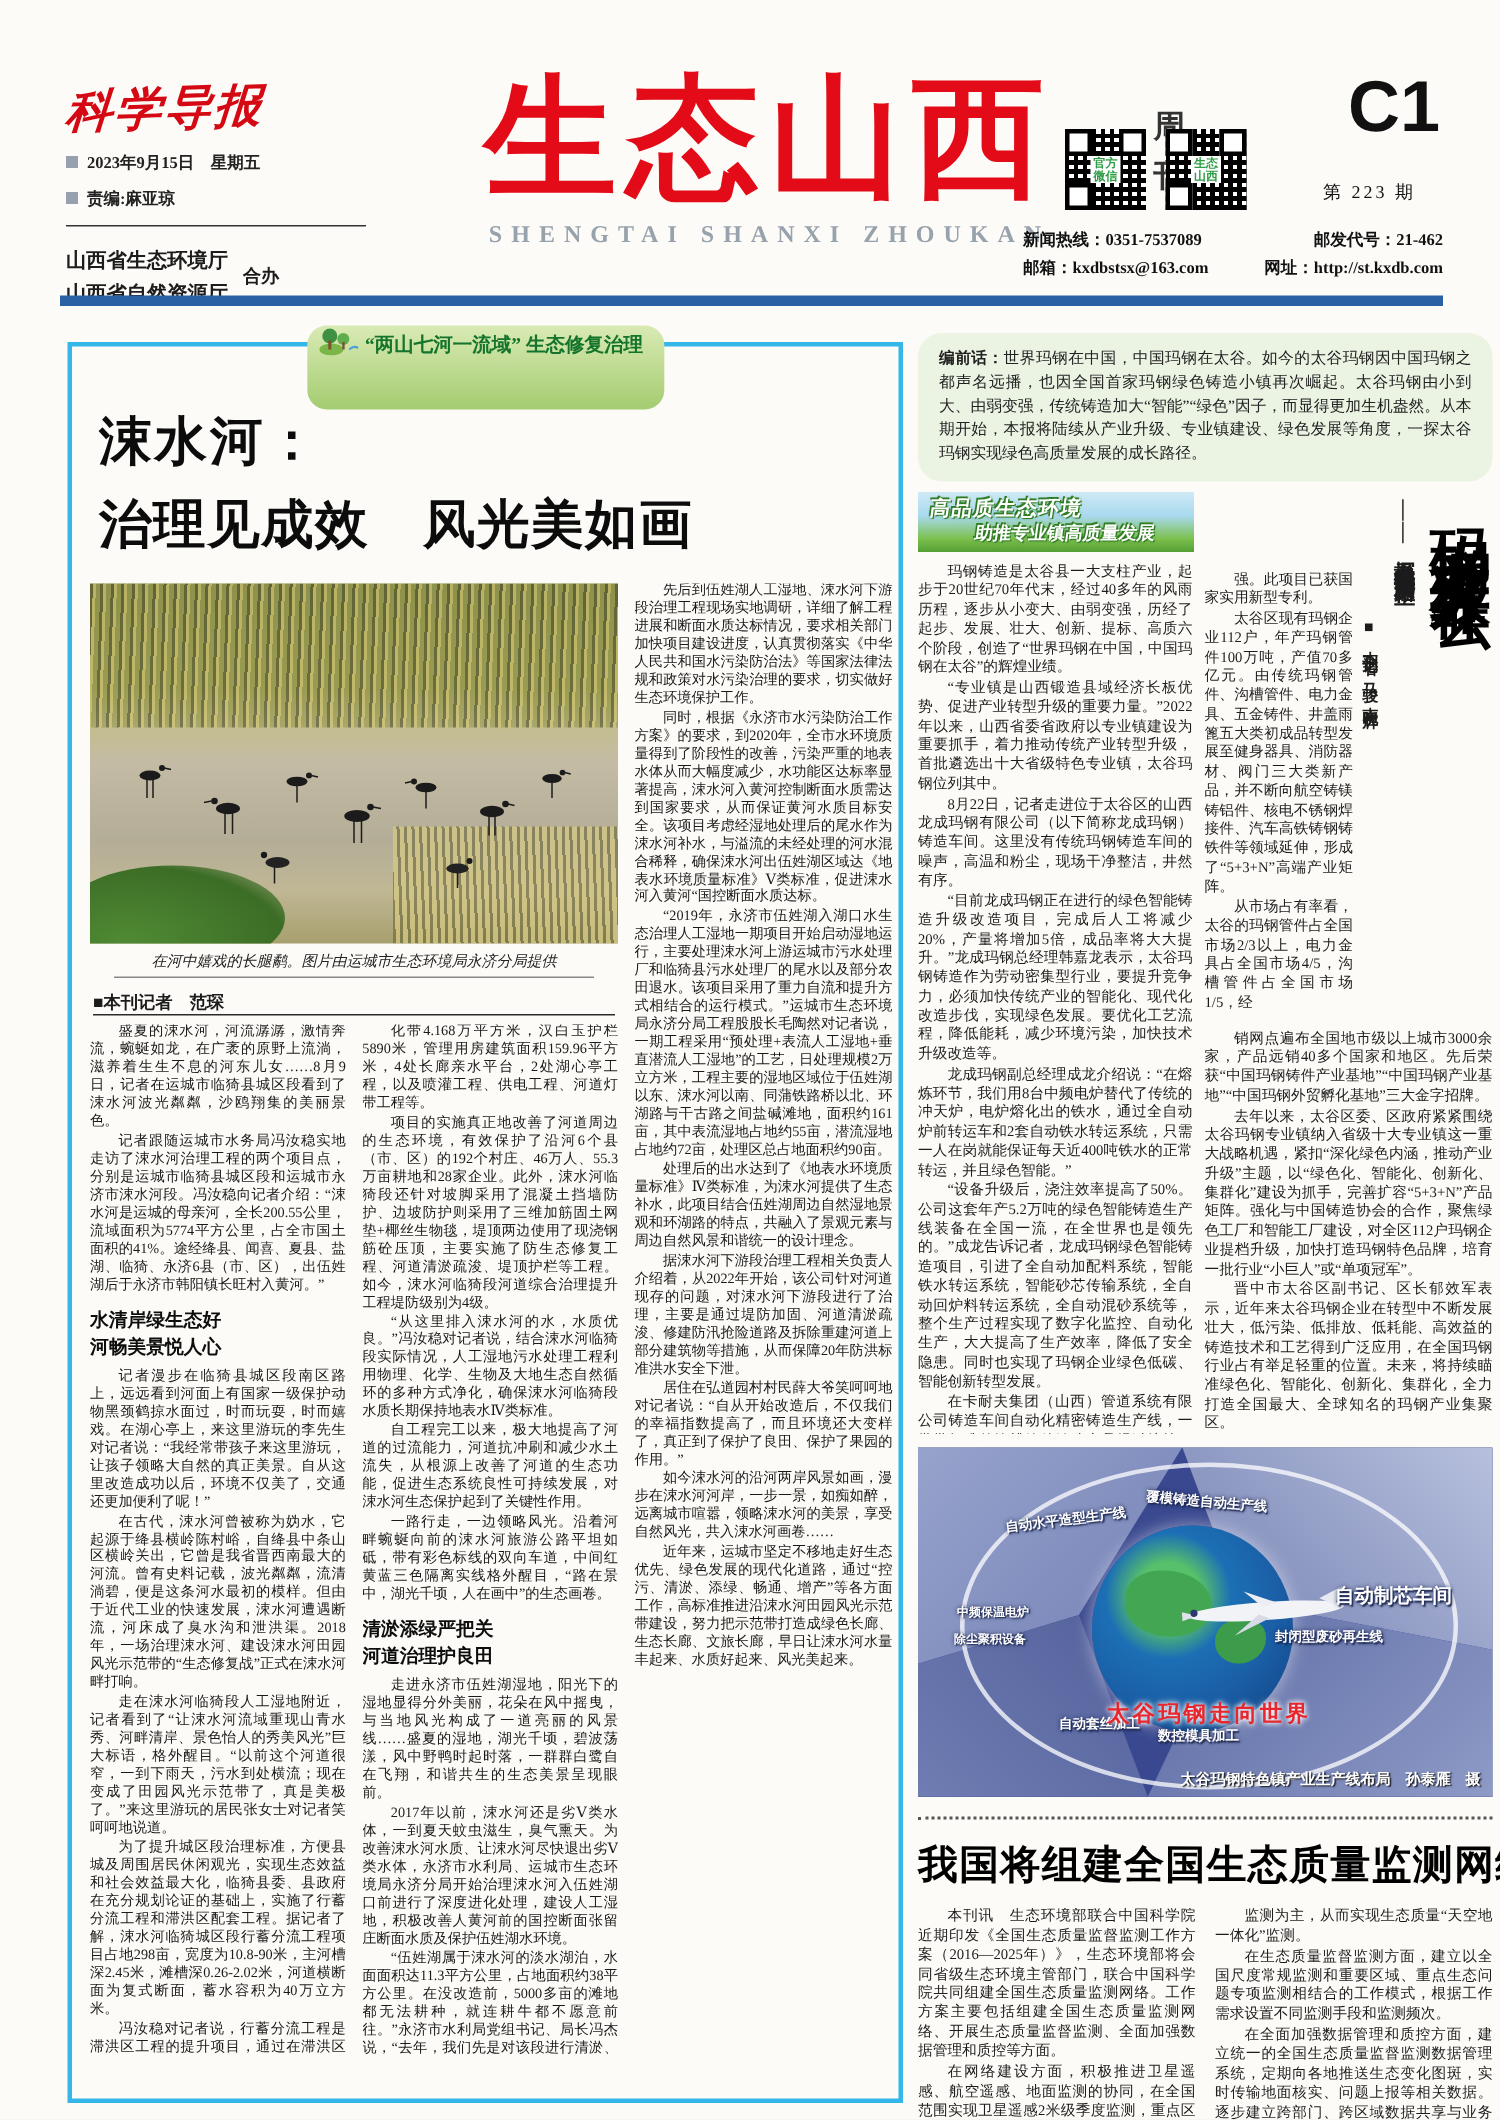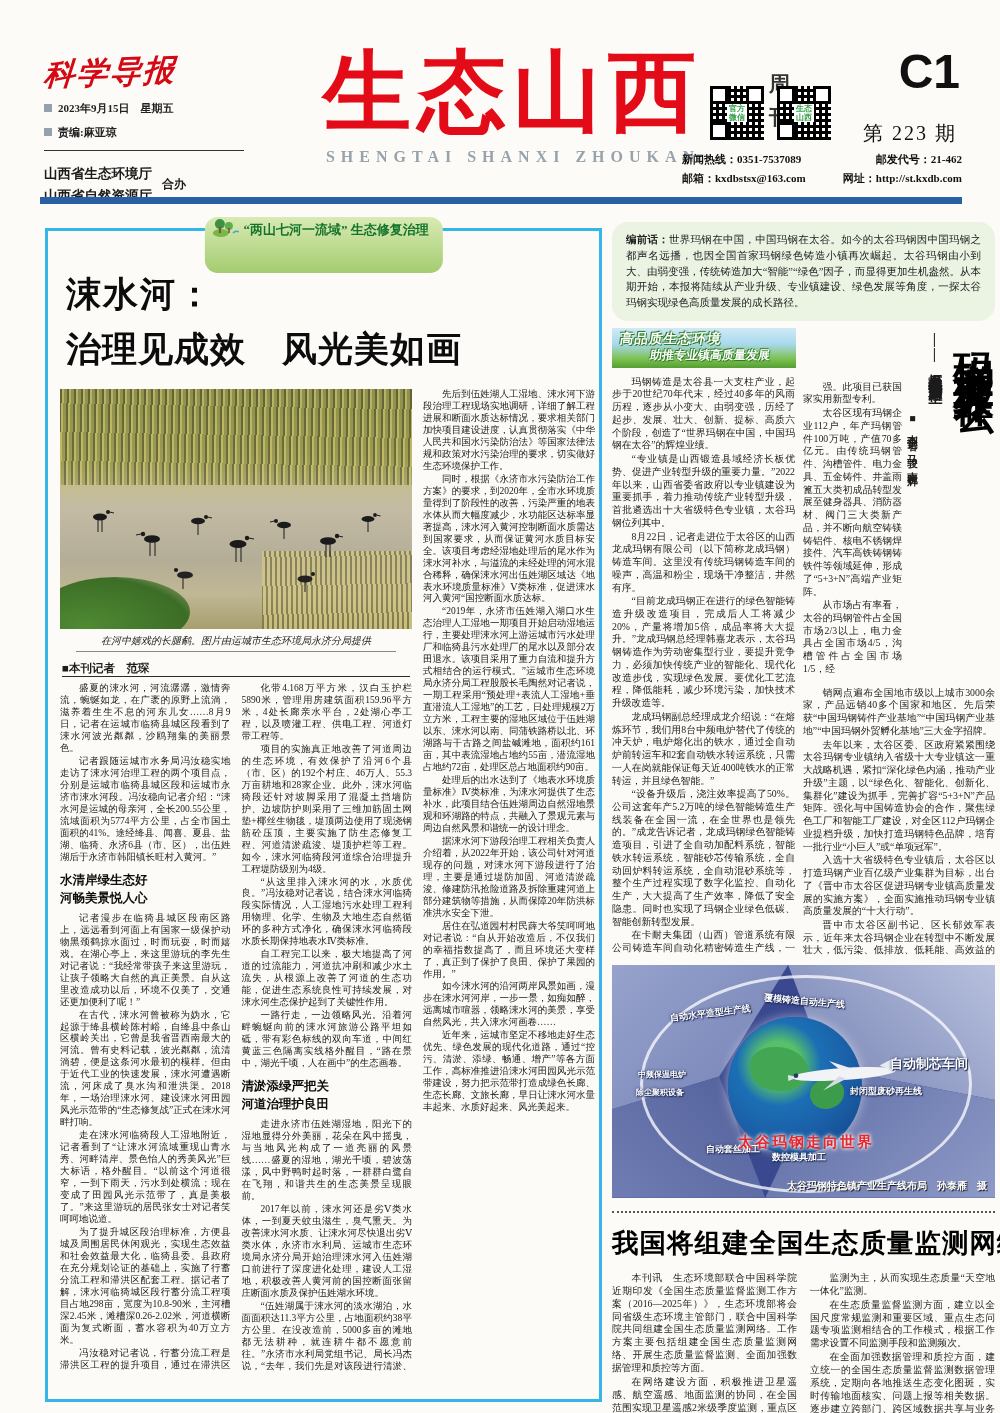--- a/index.html
+++ b/index.html
@@ -26,21 +26,21 @@
   .qr{position:absolute;top:40px;width:54px;height:54px;background:
       repeating-linear-gradient(0deg,#000 0 3px,rgba(255,255,255,0) 3px 6px),
       repeating-linear-gradient(90deg,#000 0 3px,#fff 3px 6px);}
   .qr .f{position:absolute;width:12px;height:12px;border:3px solid #000;background:#fff;}
   .qr .f1{left:0;top:0}.qr .f2{right:0;top:0}.qr .f3{left:0;bottom:0}
   .qr .qlogo{position:absolute;left:17px;top:18px;width:20px;height:18px;background:#fff;
              color:#2e9e46;font-size:8px;font-weight:bold;line-height:9px;text-align:center;}
   .qr1{left:28px}.qr2{left:95px}
   .page-code{position:absolute;right:2px;top:-2px;font-size:48px;font-weight:600;color:#111;
              font-family:"Liberation Sans","DejaVu Sans",sans-serif;}
-  .issue{position:absolute;right:5px;top:74px;font-size:20px;letter-spacing:2px;color:#111;}
+  .issue{position:absolute;right:18px;top:74px;font-size:12px;letter-spacing:2px;color:#111;}
   .contacts{position:absolute;left:0;right:0;top:102px;font-size:11px;font-weight:bold;color:#111;}
   .contacts .row{display:flex;justify-content:space-between;margin-top:4px;}
   .blue-bar{position:absolute;left:40px;right:38px;top:197px;height:7px;background:#2a61a5;}
   
   .left-box{position:absolute;left:45px;top:228px;width:551px;height:1168px;
             border:3px solid #35b6e9;background:#fcfbf7;}
   .badge{position:absolute;top:-14px;left:50%;transform:translateX(-50%);height:40px;line-height:26px;
          padding:0 14px 16px 8px;background:linear-gradient(180deg,#d9eab4,#a4cc70);border-radius:13px;
          color:#14742c;font-weight:bold;font-size:13px;white-space:nowrap;display:flex;}
   .badge svg{margin-right:5px;}
@@ -338,21 +338,20 @@
           <div class="para">从市场占有率看，太谷的玛钢管件占全国市场2/3以上，电力金具占全国市场4/5，沟槽管件占全国市场1/5，经</div>
         </div>
       <div class="vert-head">
         <div class="v-byline">■本刊记者　马骏　南晓辉</div>
         <div class="v-sub">——探寻太谷玛钢绿色高质量发展路径（上）</div>
         <div class="v-title">玛钢产业升级靠什么</div>
       </div>
       <div class="mg-colBb">
           <div class="para">销网点遍布全国地市级以上城市3000余家，产品远销40多个国家和地区。先后荣获“中国玛钢铸件产业基地”“中国玛钢产业基地”“中国玛钢外贸孵化基地”三大金字招牌。</div>
           <div class="para">去年以来，太谷区委、区政府紧紧围绕太谷玛钢专业镇纳入省级十大专业镇这一重大战略机遇，紧扣“深化绿色内涵，推动产业升级”主题，以“绿色化、智能化、创新化、集群化”建设为抓手，完善扩容“5+3+N”产品矩阵。强化与中国铸造协会的合作，聚焦绿色工厂和智能工厂建设，对全区112户玛钢企业提档升级，加快打造玛钢特色品牌，培育一批行业“小巨人”或“单项冠军”。</div>
-          <div class="para">入选十大省级特色专业镇后，太谷区以打造玛钢产业百亿级产业集群为目标，出台了《晋中市太谷区促进玛钢专业镇高质量发展的实施方案》，全面实施推动玛钢专业镇高质量发展的“十大行动”。</div>
           <div class="para">晋中市太谷区副书记、区长郁效军表示，近年来太谷玛钢企业在转型中不断发展壮大，低污染、低排放、低耗能、高效益的铸造技术和工艺得到广泛应用，在全国玛钢行业占有举足轻重的位置。未来，将持续瞄准绿色化、智能化、创新化、集群化，全力打造全国最大、全球知名的玛钢产业集聚区。</div>
         </div>
     </div>
 
     <div class="collage">
       <div class="cphoto cp1"></div>
       <div class="cphoto cp2"></div>
       <div class="cphoto cp3"></div>
       <div class="cphoto cp4"></div>
       <div class="ering"></div>

